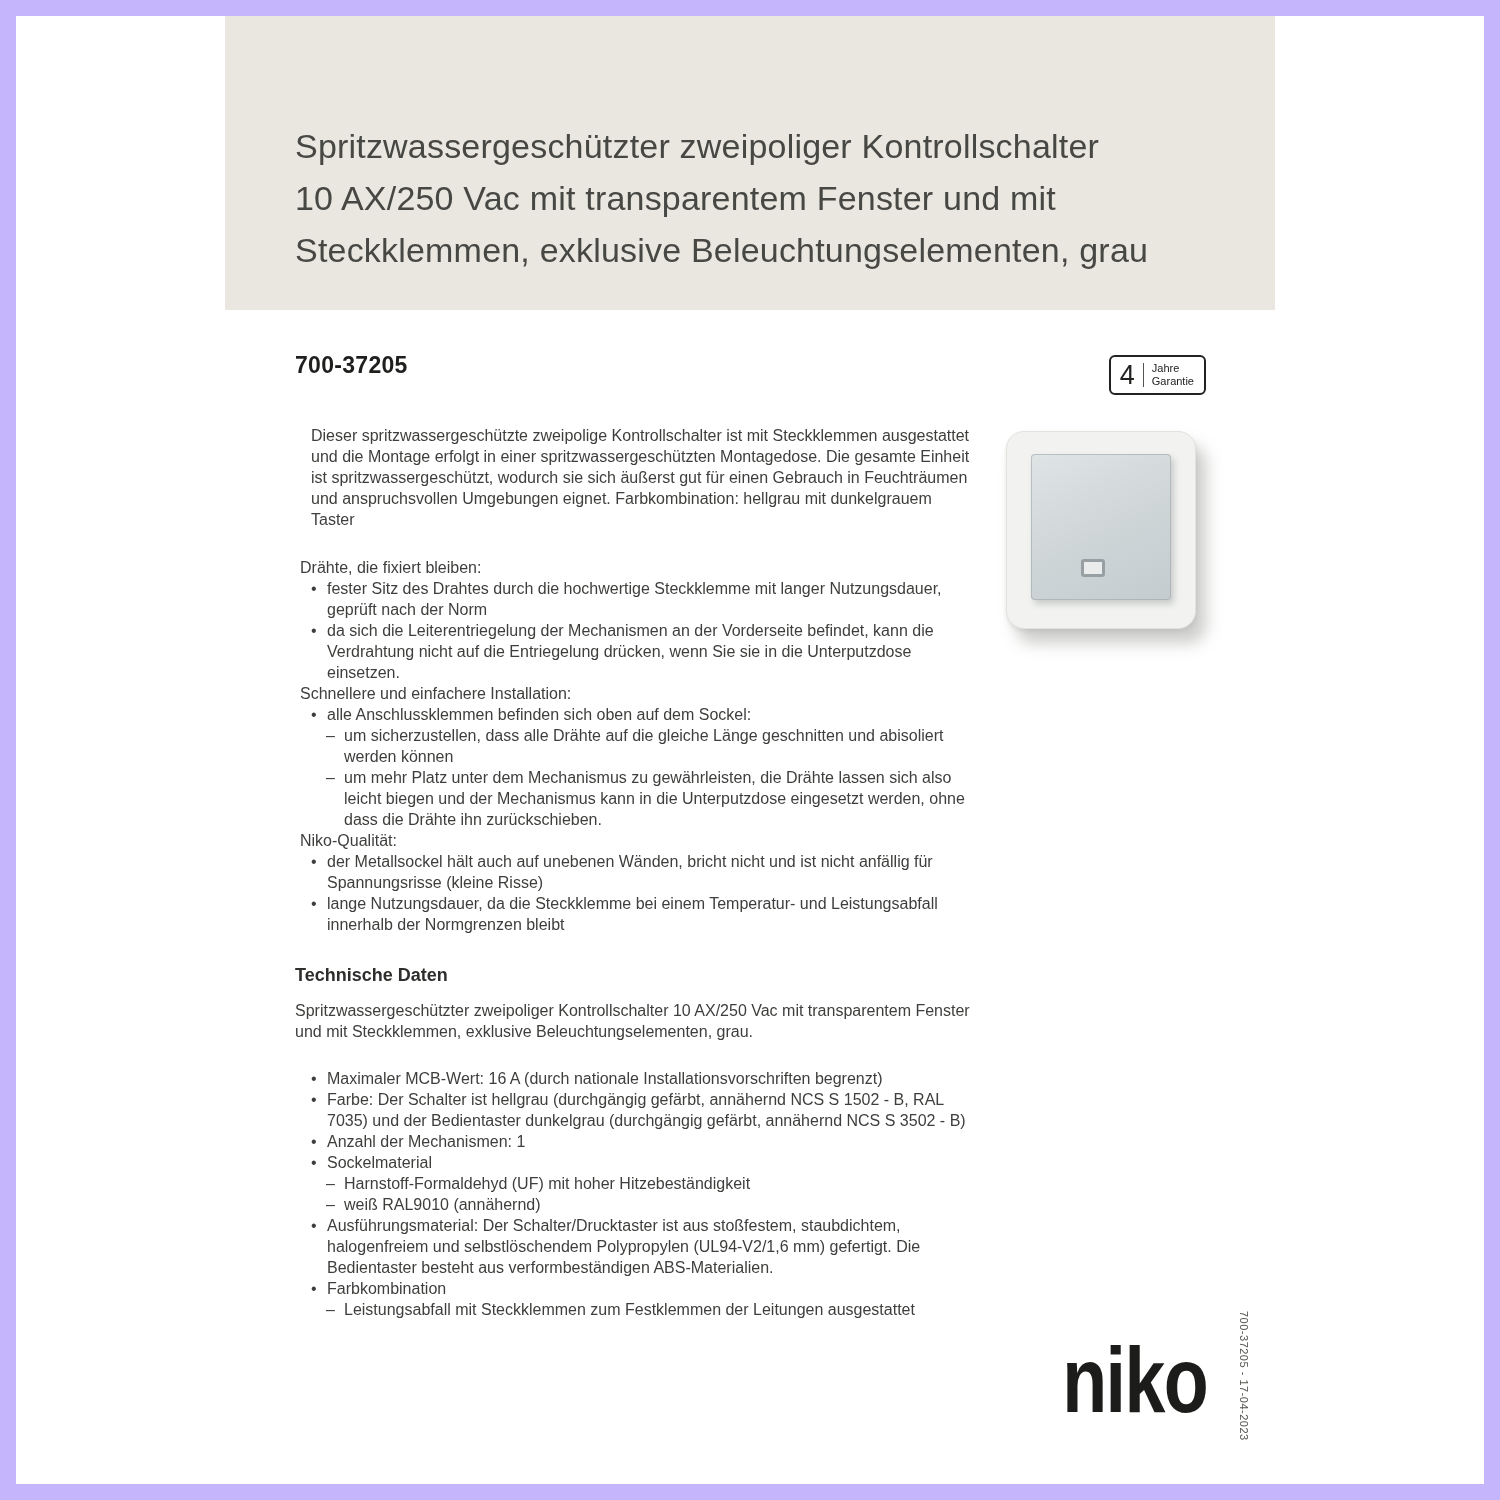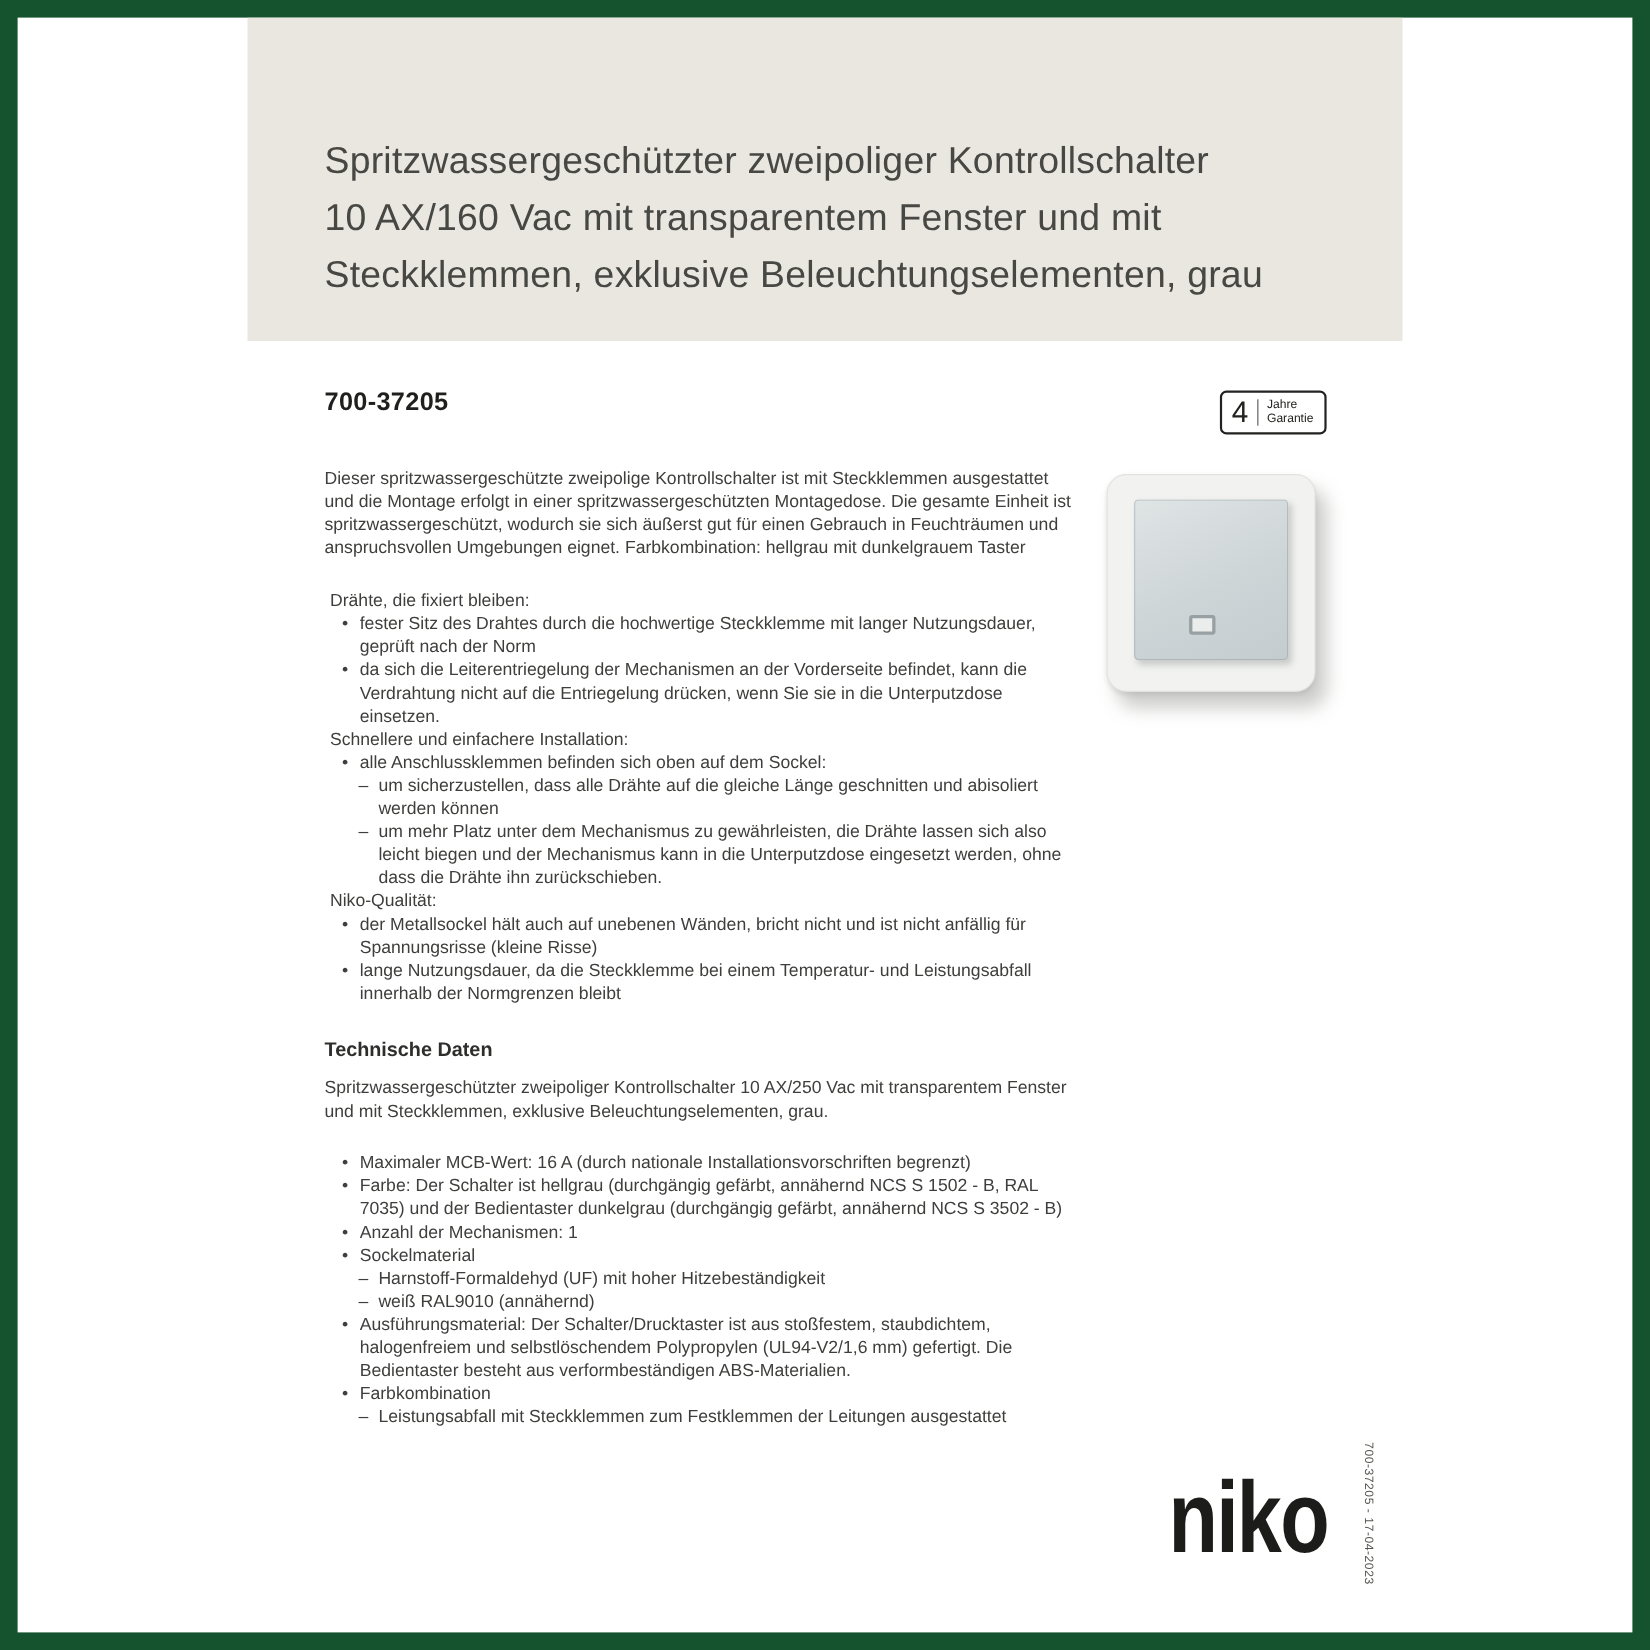--- a/index.html
+++ b/index.html
@@ -1,20 +1,20 @@
 <!DOCTYPE html>
 <html><head>
 <meta charset="utf-8">
 <style>
   html,body{margin:0;padding:0;background:#ffffff;}
   *{box-sizing:border-box;}
   .frame{
     position:relative;
     width:1500px;height:1500px;
-    background:#14532d;
+    background:#c4b5fd;
     font-family:"Liberation Sans", sans-serif;
   }
   .page{
     position:absolute;inset:16px;
     background:#ffffff;
     overflow:hidden;
   }
   
   .band{
     position:absolute;left:209px;top:0;width:1050px;height:294px;
@@ -56,21 +56,21 @@
   }
   .sw-window{
     position:absolute;left:36%;bottom:16%;width:24px;height:18px;
     background:#eaedec;border:3px solid #98a0a3;border-radius:3px;
   }
   
   .body{
     position:absolute;left:279px;top:409px;width:684px;
     font-size:16px;line-height:21px;color:#3e3e3c;
   }
-  .intro{margin:0 0 27px 0;}
+  .intro{margin:0 0 27px 16px;}
   .blocks{margin:5px;}
   .blk{position:relative;margin:0;}
   .blk.t-plain{padding-left:0;}
   .blk.t-bullet{padding-left:27px;}
   .blk.t-bullet::before{content:"\2022";position:absolute;left:11px;top:0;color:#3e3e3c;}
   .blk.t-dash{padding-left:44px;}
   .blk.t-dash::before{content:"\2013";position:absolute;left:26px;top:0;color:#3e3e3c;}
   .tech-h{
     margin:30px 0 14px 0;
     font-size:18px;font-weight:700;color:#2e2e2c;
@@ -91,21 +91,21 @@
 </style>
 </head>
 <body>
 
 <div class="frame">
   <div class="page">
 
     <header class="band">
       <div class="title">
         <div>Spritzwassergeschützter zweipoliger Kontrollschalter</div>
-        <div>10 AX/160 Vac mit transparentem Fenster und mit</div>
+        <div>10 AX/250 Vac mit transparentem Fenster und mit</div>
         <div>Steckklemmen, exklusive Beleuchtungselementen, grau</div>
       </div>
     </header>
 
     <div class="code">700-37205</div>
 
     <div class="badge">
       <span class="badge-num">4</span>
       <span class="badge-divider"></span>
       <span class="badge-text">

